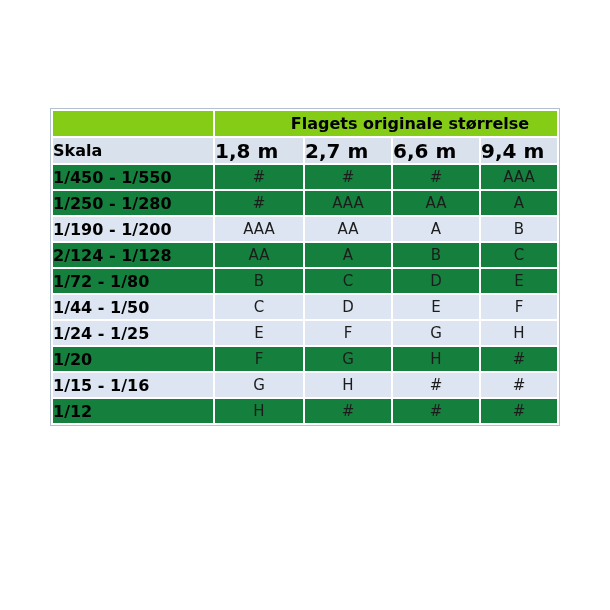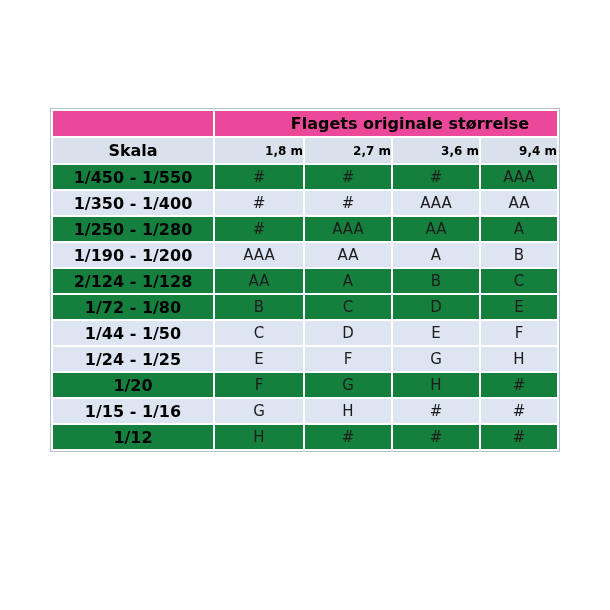--- a/index.html
+++ b/index.html
@@ -26,42 +26,42 @@
     border: 1px solid #b3c0ce;
   }
   .flag-table td, .flag-table th {
     margin: 0;
     padding: 0;
     overflow: hidden;
     white-space: nowrap;
     vertical-align: middle;
   }
   
-  tr.title-row > td, tr.title-row > th { background: #ec4899; padding-left: 48px; }
+  tr.title-row > td, tr.title-row > th { background: #84cc16; padding-left: 48px; }
   tr.colhead-row > th { background: #d9e2ec; }
   tr.row-dark > td, tr.row-dark > th { background: #15803d; }
   tr.row-light > td, tr.row-light > th { background: #dce5f1; }
 
   tr.title-row > * , tr.colhead-row > * { height: 25px; }
   tr.row-dark > * , tr.row-light > * { height: 24px; }
 
   .title-cell {
     text-align: center;
     font-weight: bold;
     font-size: 16px;
     color: #000000;
   }
   .colhead {
-    text-align: right;
+    text-align: left;
     font-weight: bold;
-    font-size: 12px;
+    font-size: 20px;
     color: #000000;
   }
   .skala-head, .scale-cell {
-    text-align: center;
+    text-align: left;
     padding-left: 8px;
     font-weight: bold;
     font-size: 16px;
     color: #000000;
   }
   .value-cell {
     text-align: center;
     font-weight: normal;
     font-size: 15px;
     color: #1c1c1c;
@@ -82,39 +82,32 @@
   <tbody>
       <tr class="title-row">
     <td></td>
     <td class="title-cell" colspan="4">Flagets originale størrelse</td>
   </tr>
 
   <tr class="colhead-row">
     <th class="skala-head">Skala</th>
     <th class="colhead">1,8 m</th>
     <th class="colhead">2,7 m</th>
-    <th class="colhead">3,6 m</th>
+    <th class="colhead">6,6 m</th>
     <th class="colhead">9,4 m</th>
   </tr>
 
   <tr class="row-dark">
     <th class="scale-cell">1/450 - 1/550</th>
     <td class="value-cell">#</td>
     <td class="value-cell">#</td>
     <td class="value-cell">#</td>
     <td class="value-cell">AAA</td>
   </tr>
 
-  <tr class="row-light">
-    <th class="scale-cell">1/350 - 1/400</th>
-    <td class="value-cell">#</td>
-    <td class="value-cell">#</td>
-    <td class="value-cell">AAA</td>
-    <td class="value-cell">AA</td>
-  </tr>
 
   <tr class="row-dark">
     <th class="scale-cell">1/250 - 1/280</th>
     <td class="value-cell">#</td>
     <td class="value-cell">AAA</td>
     <td class="value-cell">AA</td>
     <td class="value-cell">A</td>
   </tr>
 
   <tr class="row-light">

